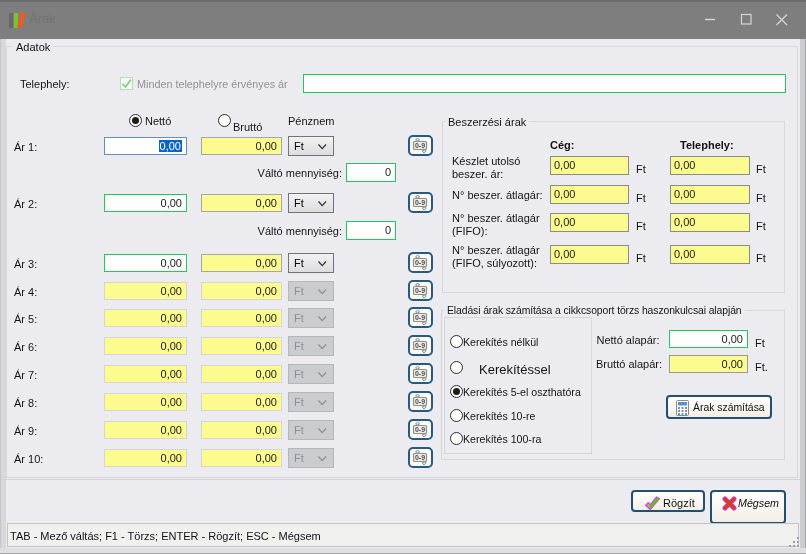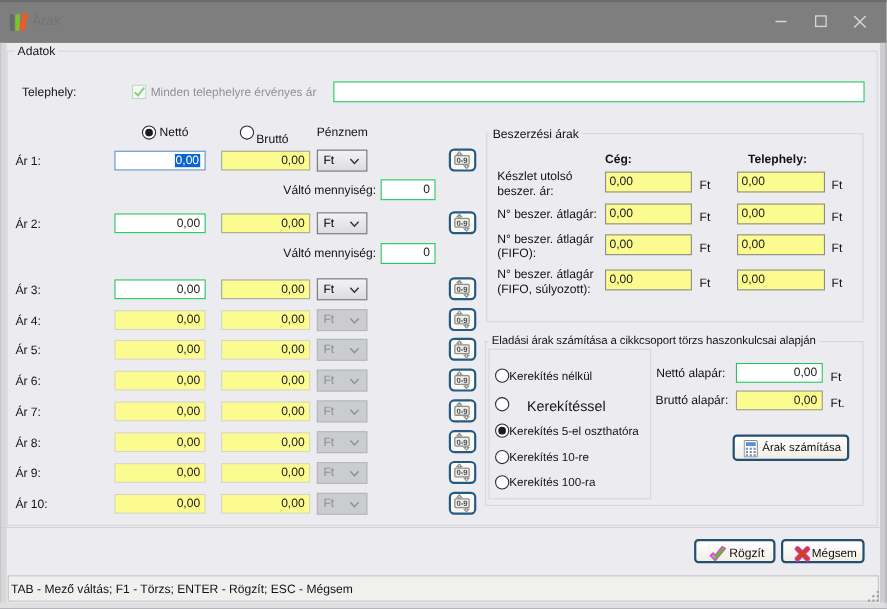--- a/index.html
+++ b/index.html
@@ -309,21 +309,21 @@
 
   <div class="abs" style="left:1px;top:479px;width:800px;height:1px;background:#d2d3d6;"></div>
 
   <div class="abs btn" style="left:631px;top:490px;width:74px;height:22px;">
     <svg width="17" height="15" viewBox="0 0 17 15" style="position:absolute;left:11px;top:4px;">
       <path d="M1.8 9.2 L6.2 13.4 L15.4 2.6 L12.4 1.1 L6.3 8.9 L4.3 6.8 Z" fill="#79dc3a" stroke="#e840e8" stroke-width="1.5" stroke-linejoin="round"></path>
       <path d="M6.2 13.4 L15.4 2.6 L12.9 1.4 L6.3 9.6 Z" fill="#57c21d"></path>
     </svg>
     <span style="position:absolute;left:30px;top:5px;font-size:11px;">Rögzít</span>
   </div>
-  <div class="abs btn" style="left:710px;top:490px;width:76px;height:22px;">
+  <div class="abs btn" style="left:710px;top:490px;width:76px;height:34px;font-style:italic;">
     <svg width="15" height="15" viewBox="0 0 15 15" style="position:absolute;left:10px;top:4px;">
       <path d="M3 3 L12 12 M12 3 L3 12" fill="none" stroke="#e23ce2" stroke-width="5" stroke-linecap="round"></path>
       <path d="M3 3 L12 12 M12 3 L3 12" fill="none" stroke="#cd4026" stroke-width="3.4" stroke-linecap="round"></path>
     </svg>
     <span style="position:absolute;left:26px;top:5px;font-size:10.7px;">Mégsem</span>
   </div>
 
   <div class="abs statusbar" style="left:7px;top:523px;width:792px;height:24px;">
     <span style="position:absolute;left:2px;top:6px;font-size:11px;color:#121219;white-space:nowrap;">TAB - Mező váltás; F1 - Törzs; ENTER - Rögzít; ESC - Mégsem</span>
     <svg width="12" height="12" style="position:absolute;left:781px;top:13px;">

